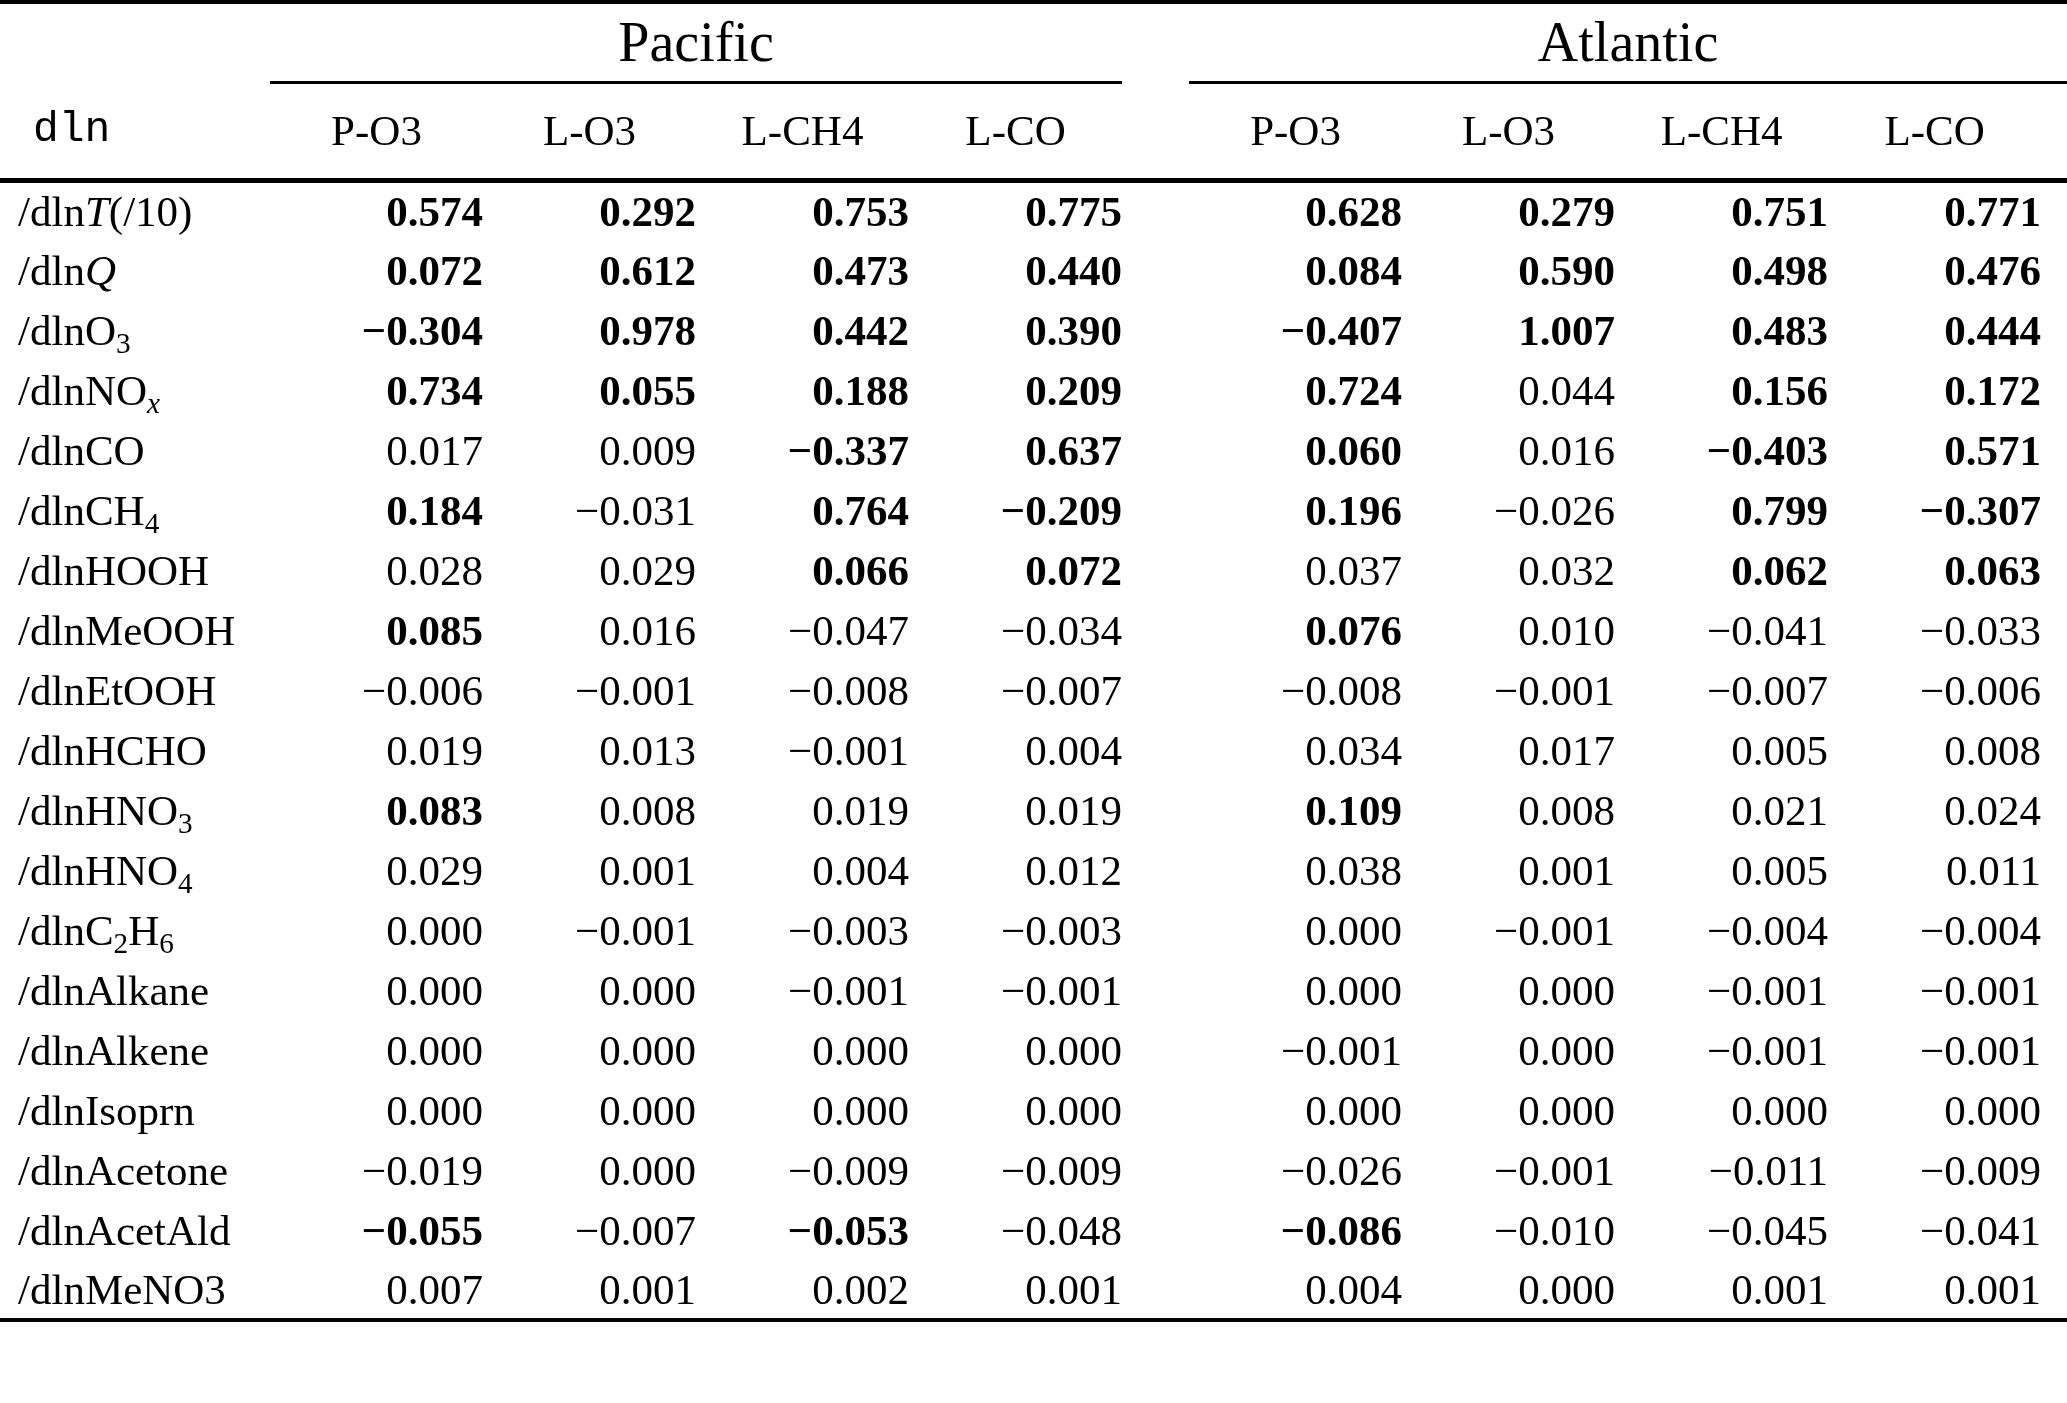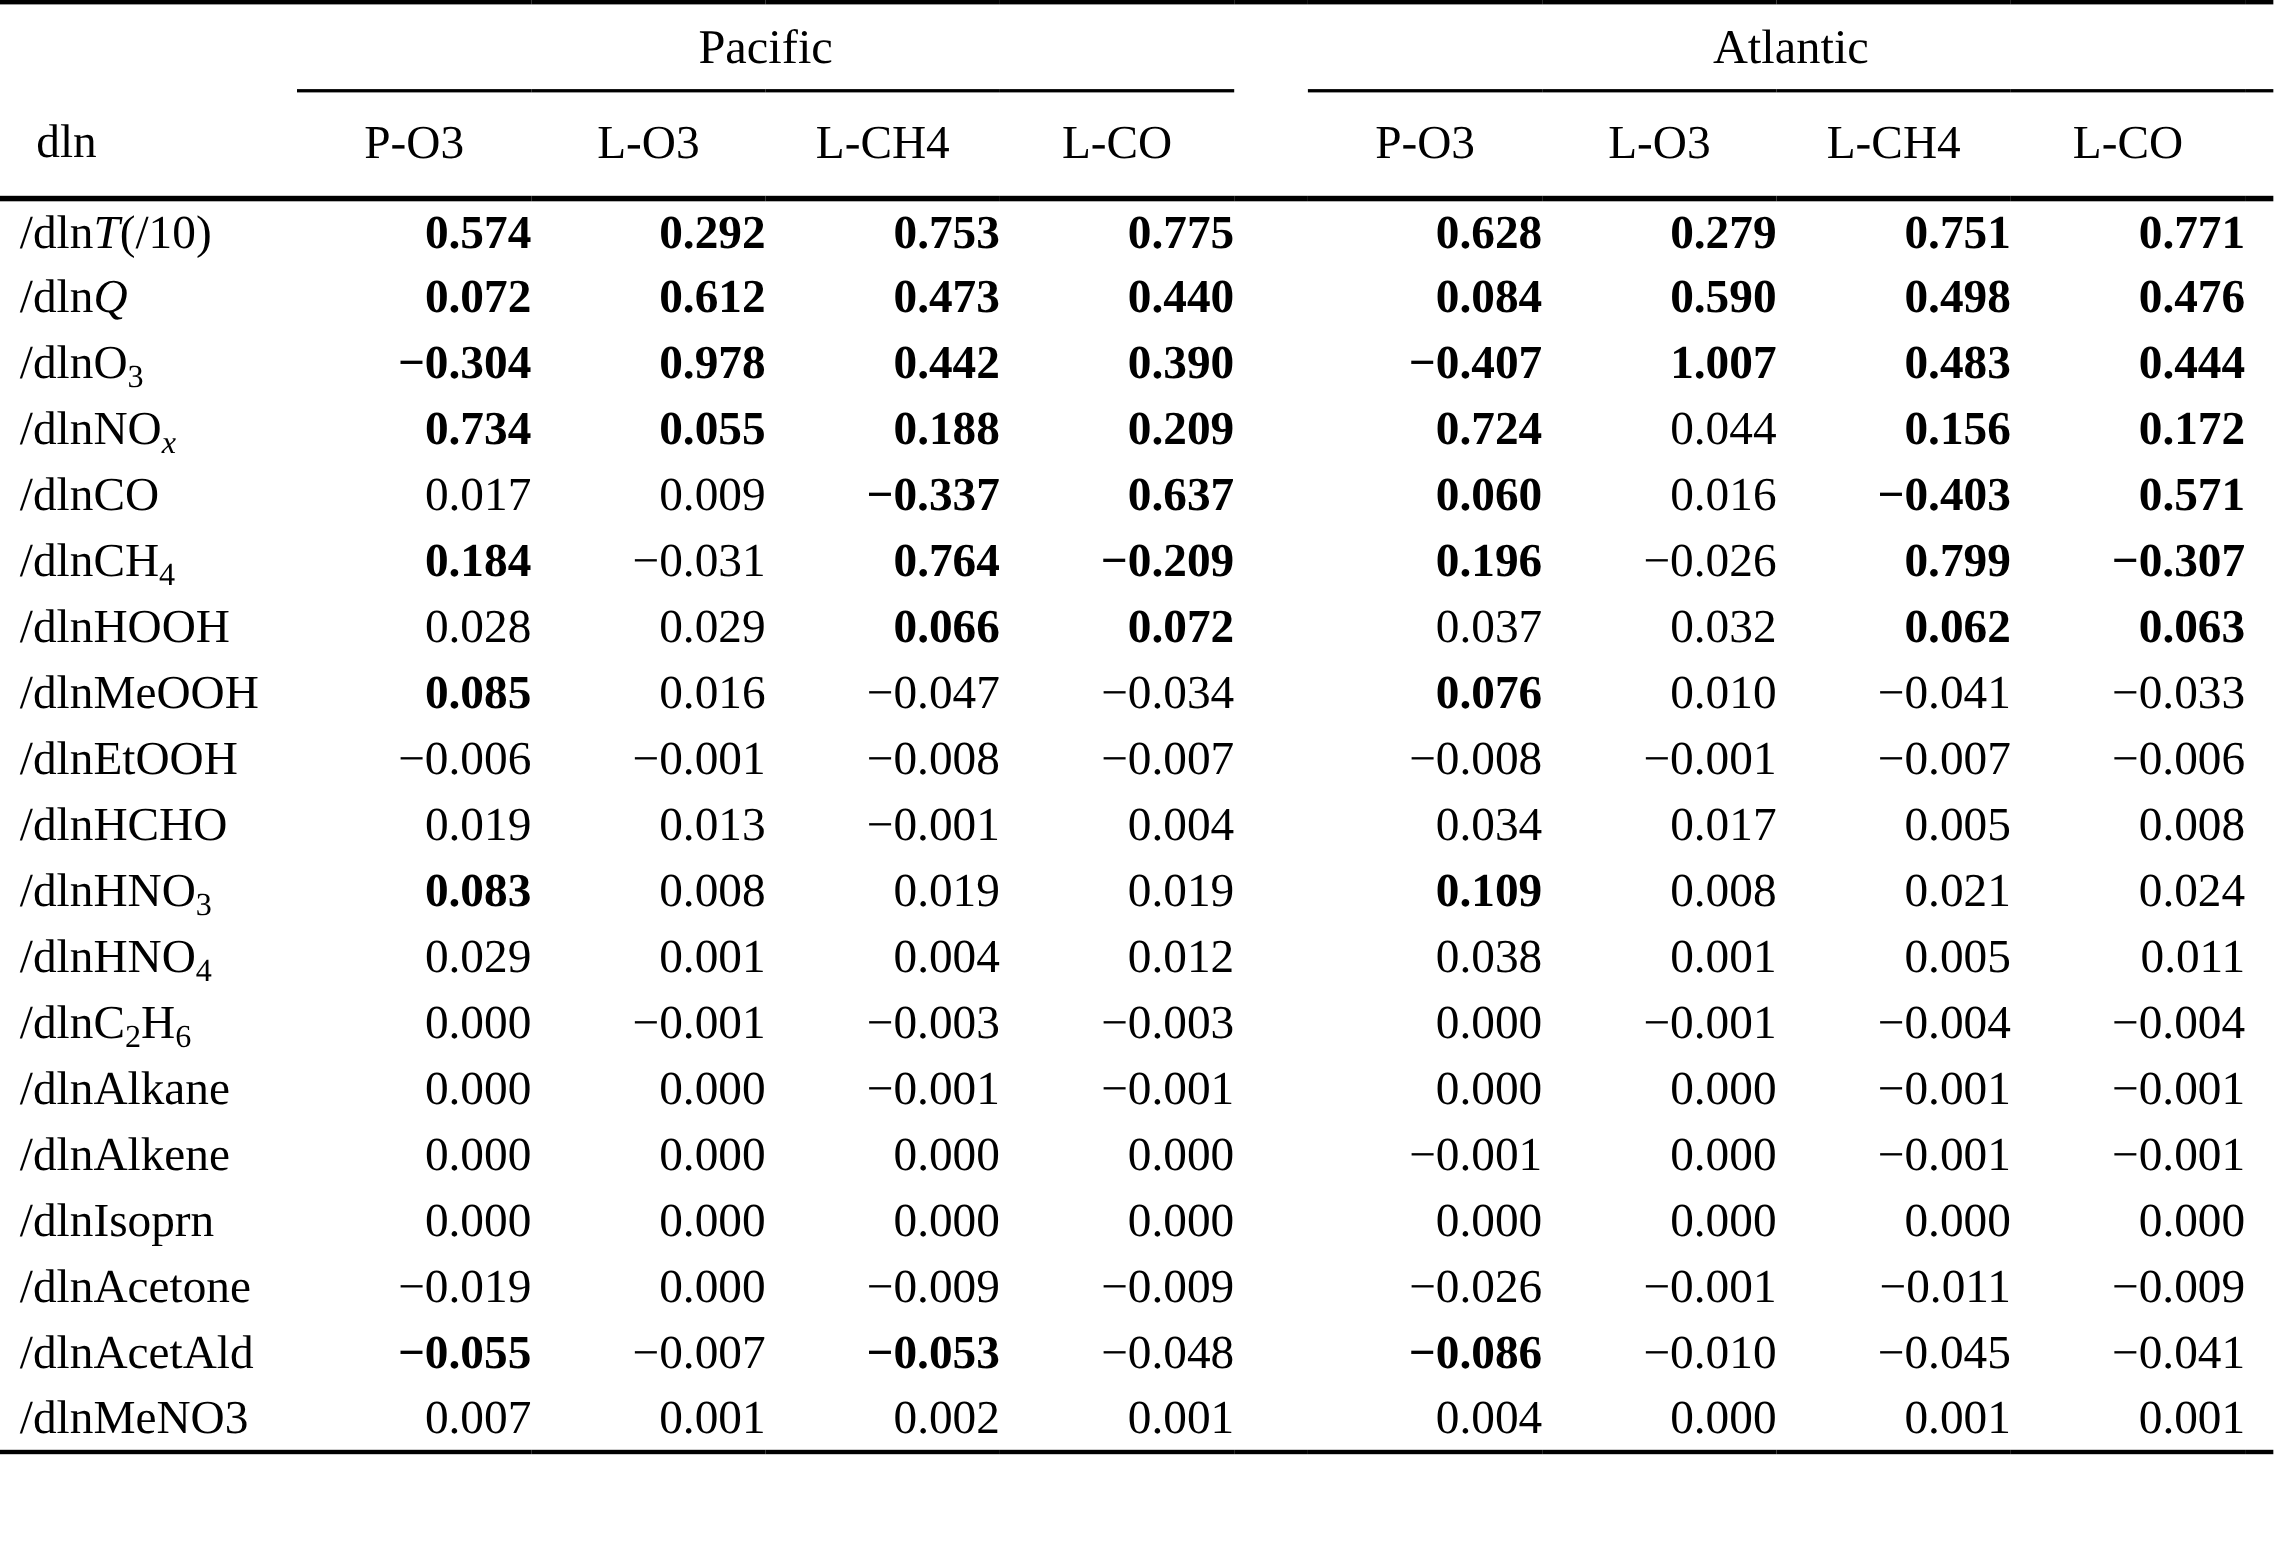--- a/index.html
+++ b/index.html
@@ -25,30 +25,30 @@
   col.c-num   { width: 213px; }
   col.c-gut   { width: 67px;  }
   col.c-edge  { width: 26px;  }
 
   thead th { font-weight: 400; }
 
   tr.grp th {
     height: 80px;
     vertical-align: middle;
     text-align: center;
-    font-size: 44px;
+    font-size: 56px;
   }
   tr.grp th.span { border-bottom: 3px solid #000; }
 
   tr.ch th {
     height: 98px;
     vertical-align: middle;
     border-bottom: 5px solid #000;
   }
-  tr.ch th.rowhead { text-align: left; padding-left: 33px; }
+  tr.ch th.rowhead { text-align: left; padding-left: 33px; font-family: Liberation Mono, monospace; }
 
   tbody td {
     height: 60px;
     vertical-align: middle;
     text-align: right;
     line-height: 1;
     white-space: nowrap;
   }
   tbody td.lbl { text-align: left; padding-left: 18px; }
   tbody td.b { font-weight: 700; }

